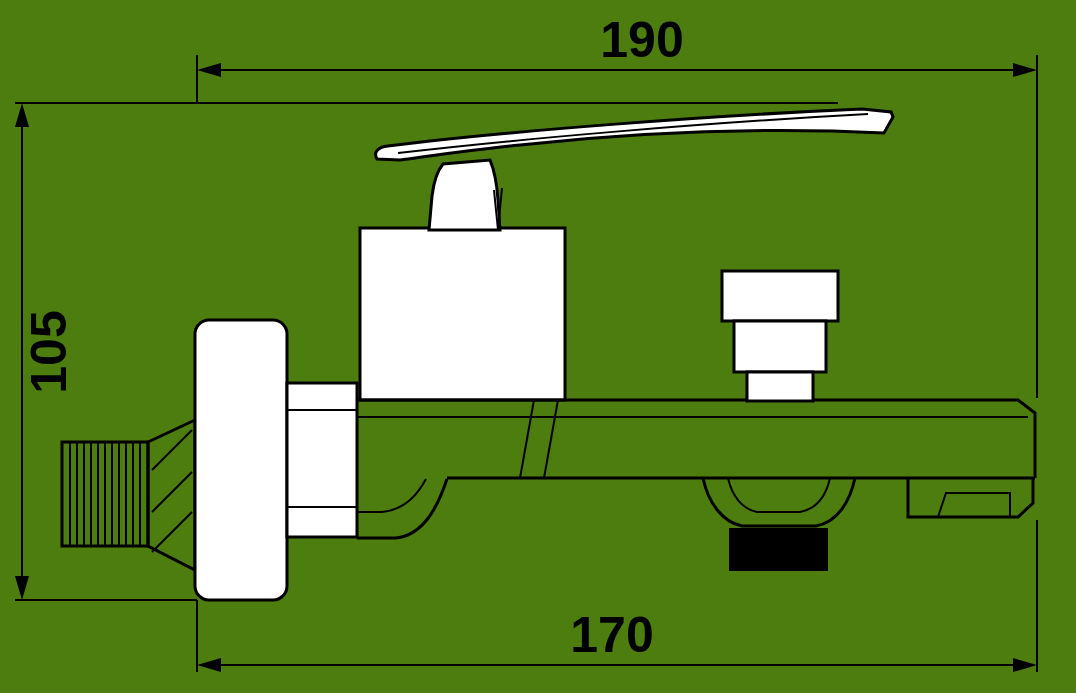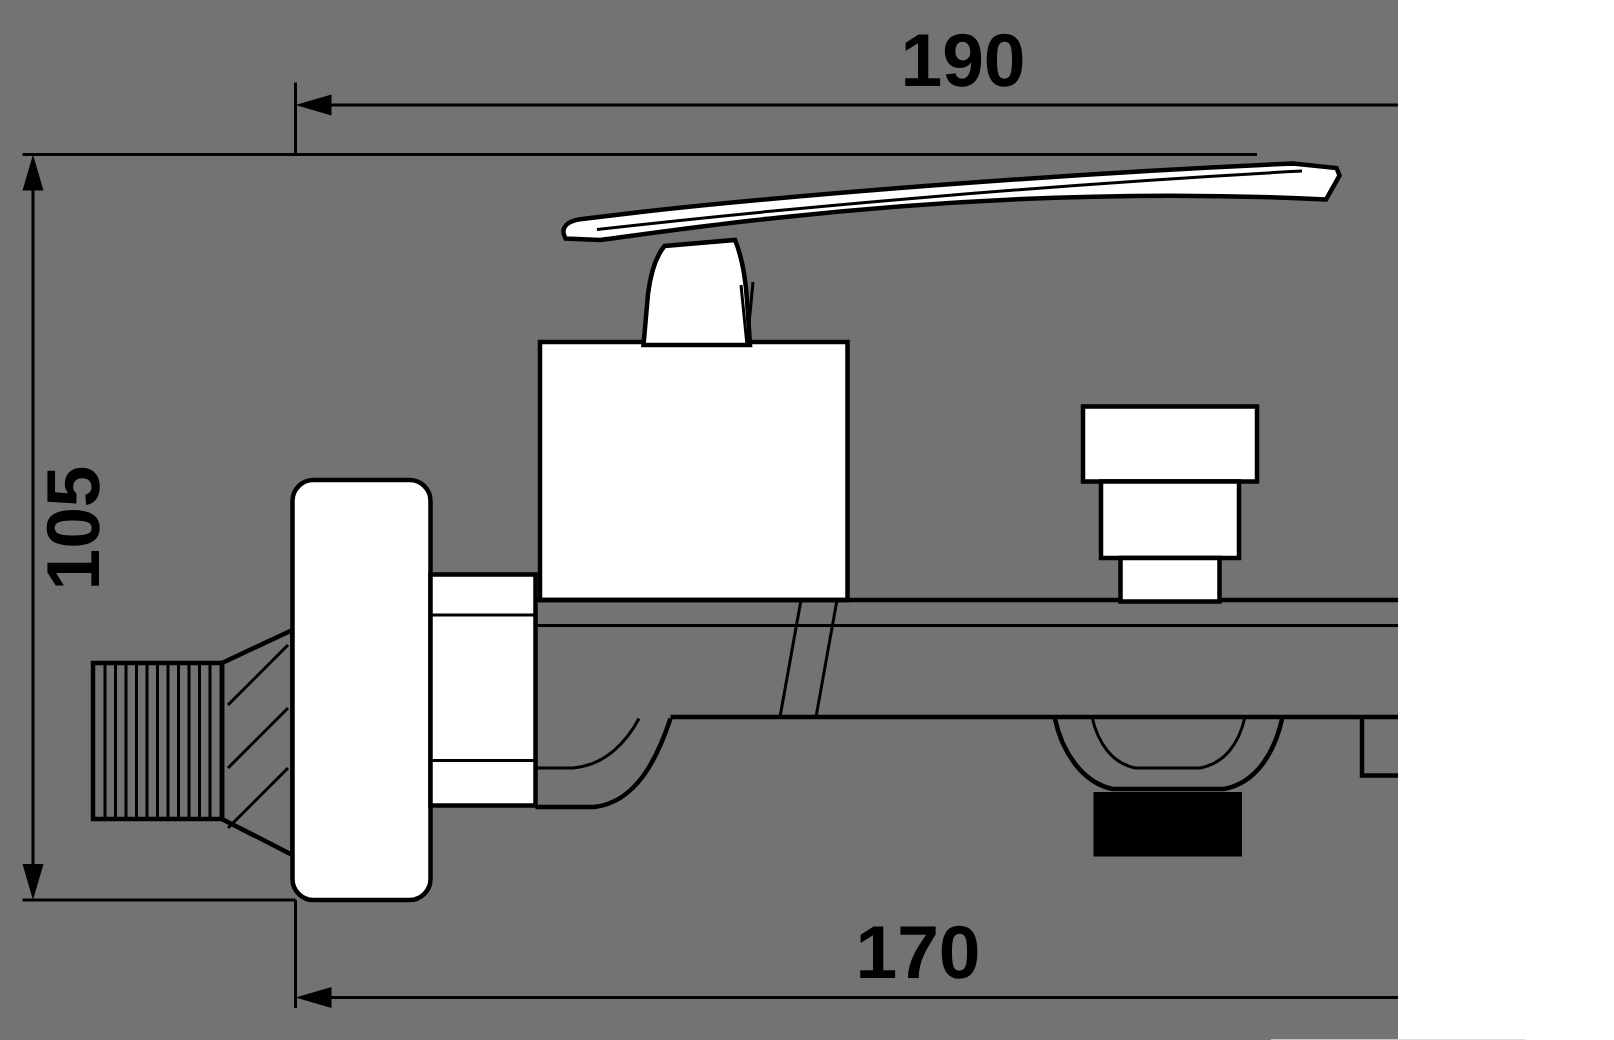--- a/index.html
+++ b/index.html
@@ -1,16 +1,16 @@
 <!DOCTYPE html>
 <html><head>
 <meta charset="utf-8">
 <style>
   html,body{margin:0;padding:0;background:#ffffff;}
-  .canvas{position:relative;width:932px;height:693px;background:#737373;overflow:hidden;}
+  .canvas{position:relative;width:1076px;height:693px;background:#4d7c0f;overflow:hidden;}
   svg{display:block;}
   .dim-text{font-family:"Liberation Sans","DejaVu Sans",sans-serif;font-weight:bold;font-size:50px;fill:#000;}
   .thin{stroke:#000;stroke-width:2;fill:none;}
   .main{stroke:#000;stroke-width:3;fill:none;}
   .mainw{stroke:#000;stroke-width:3;fill:#fff;}
   .fillk{fill:#000;stroke:none;}
 </style>
 </head>
 <body>
 

